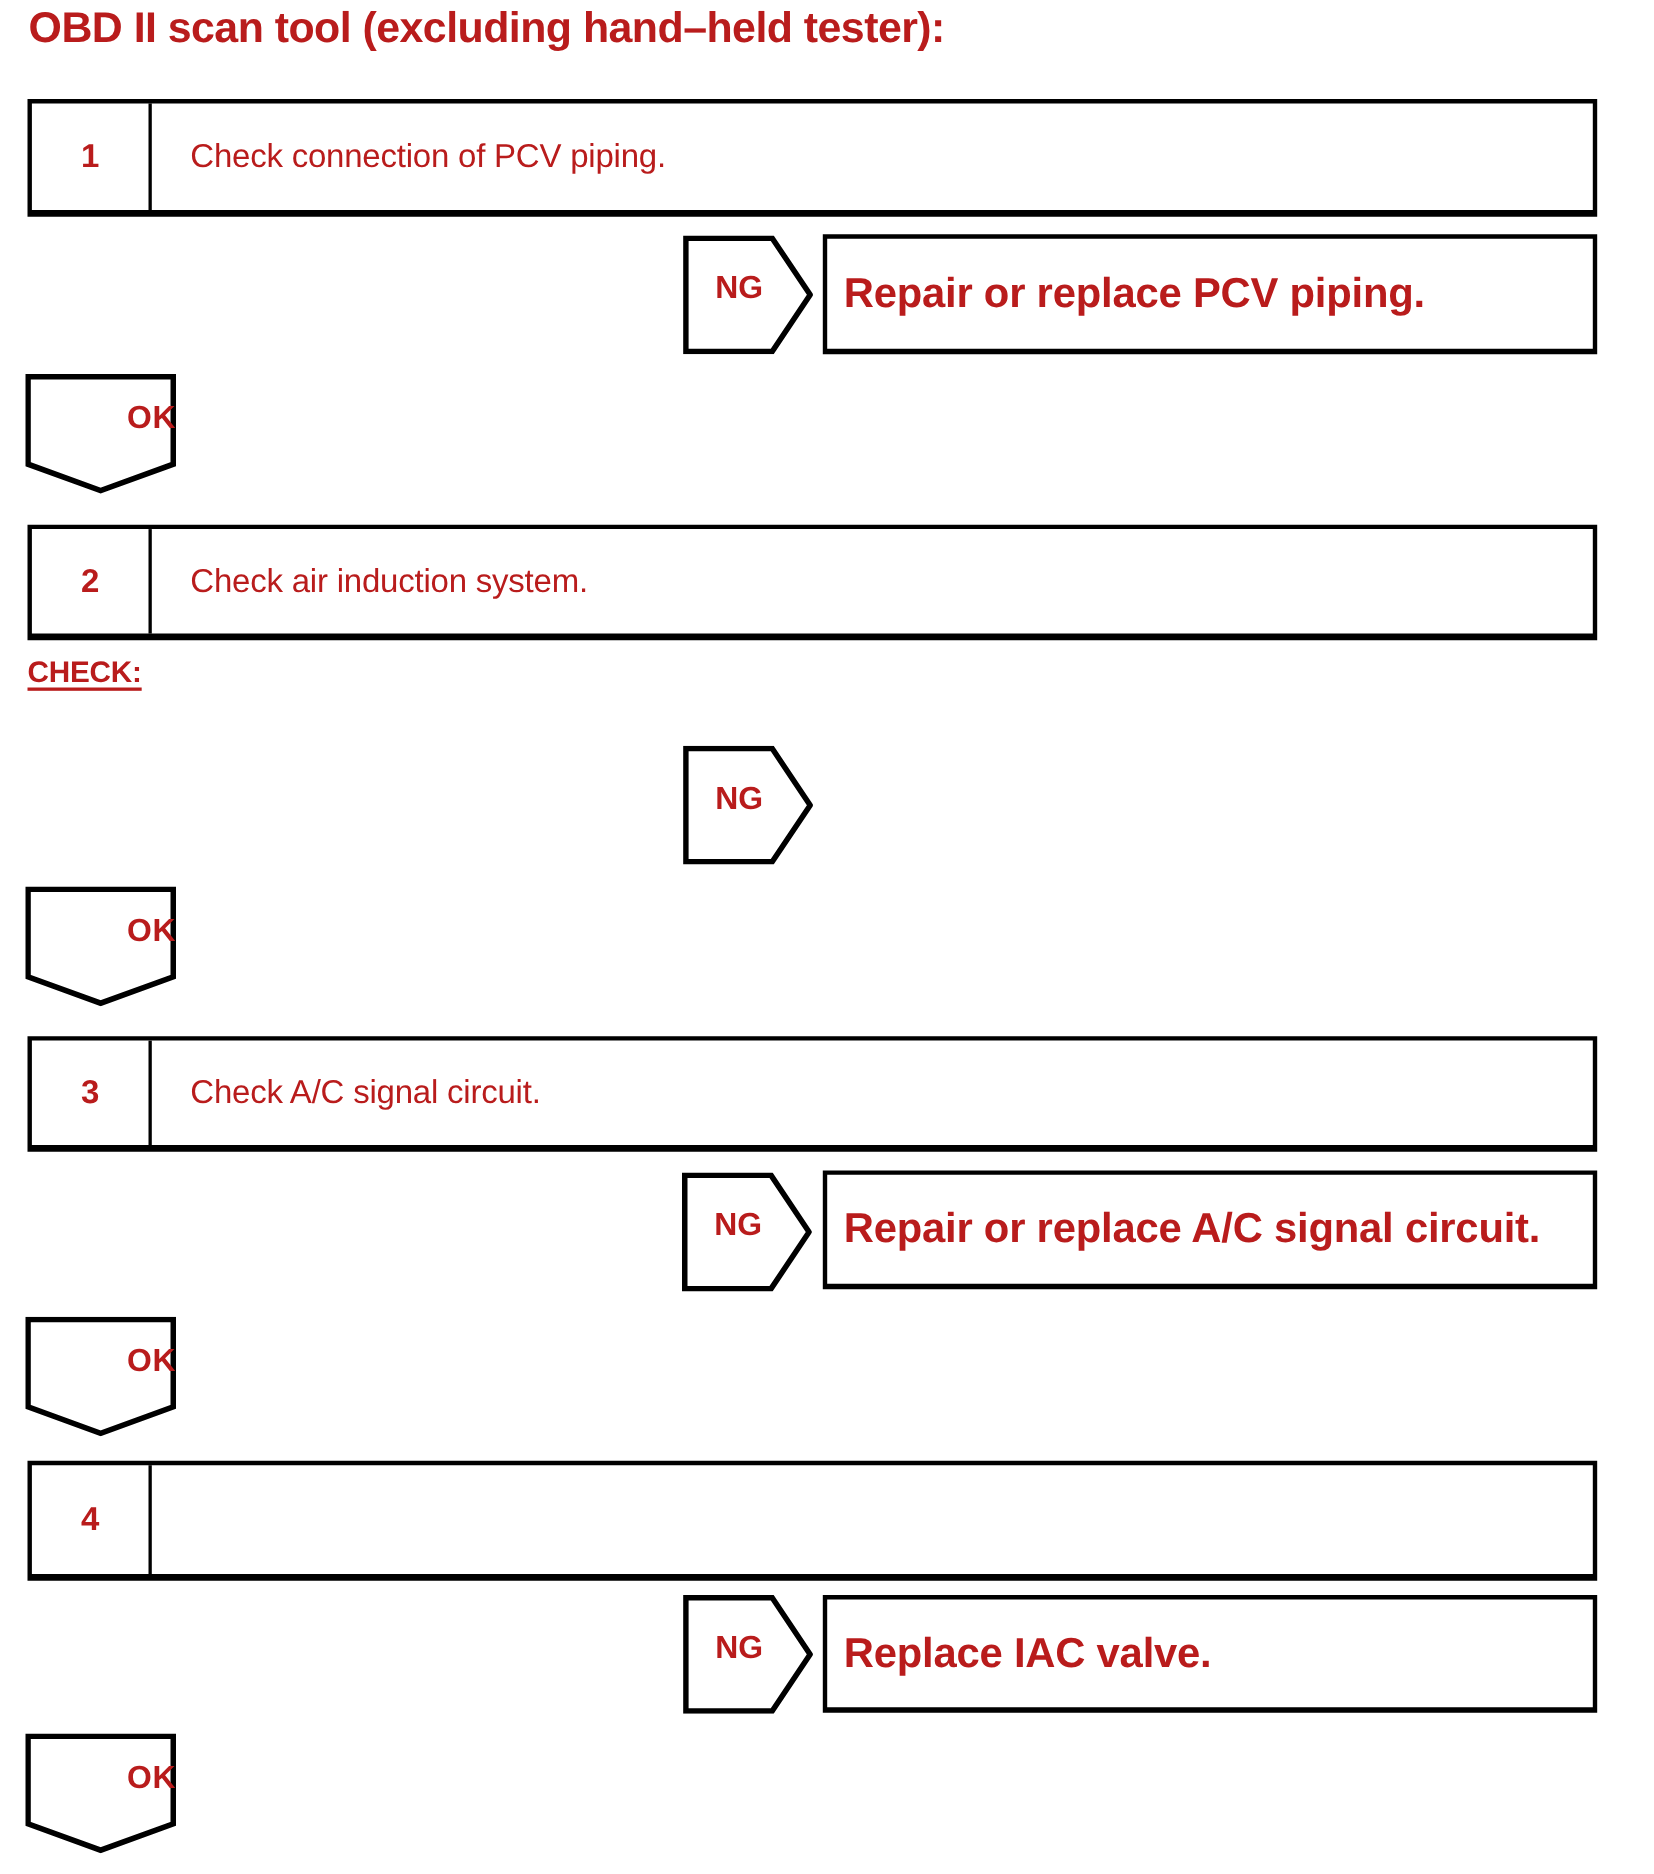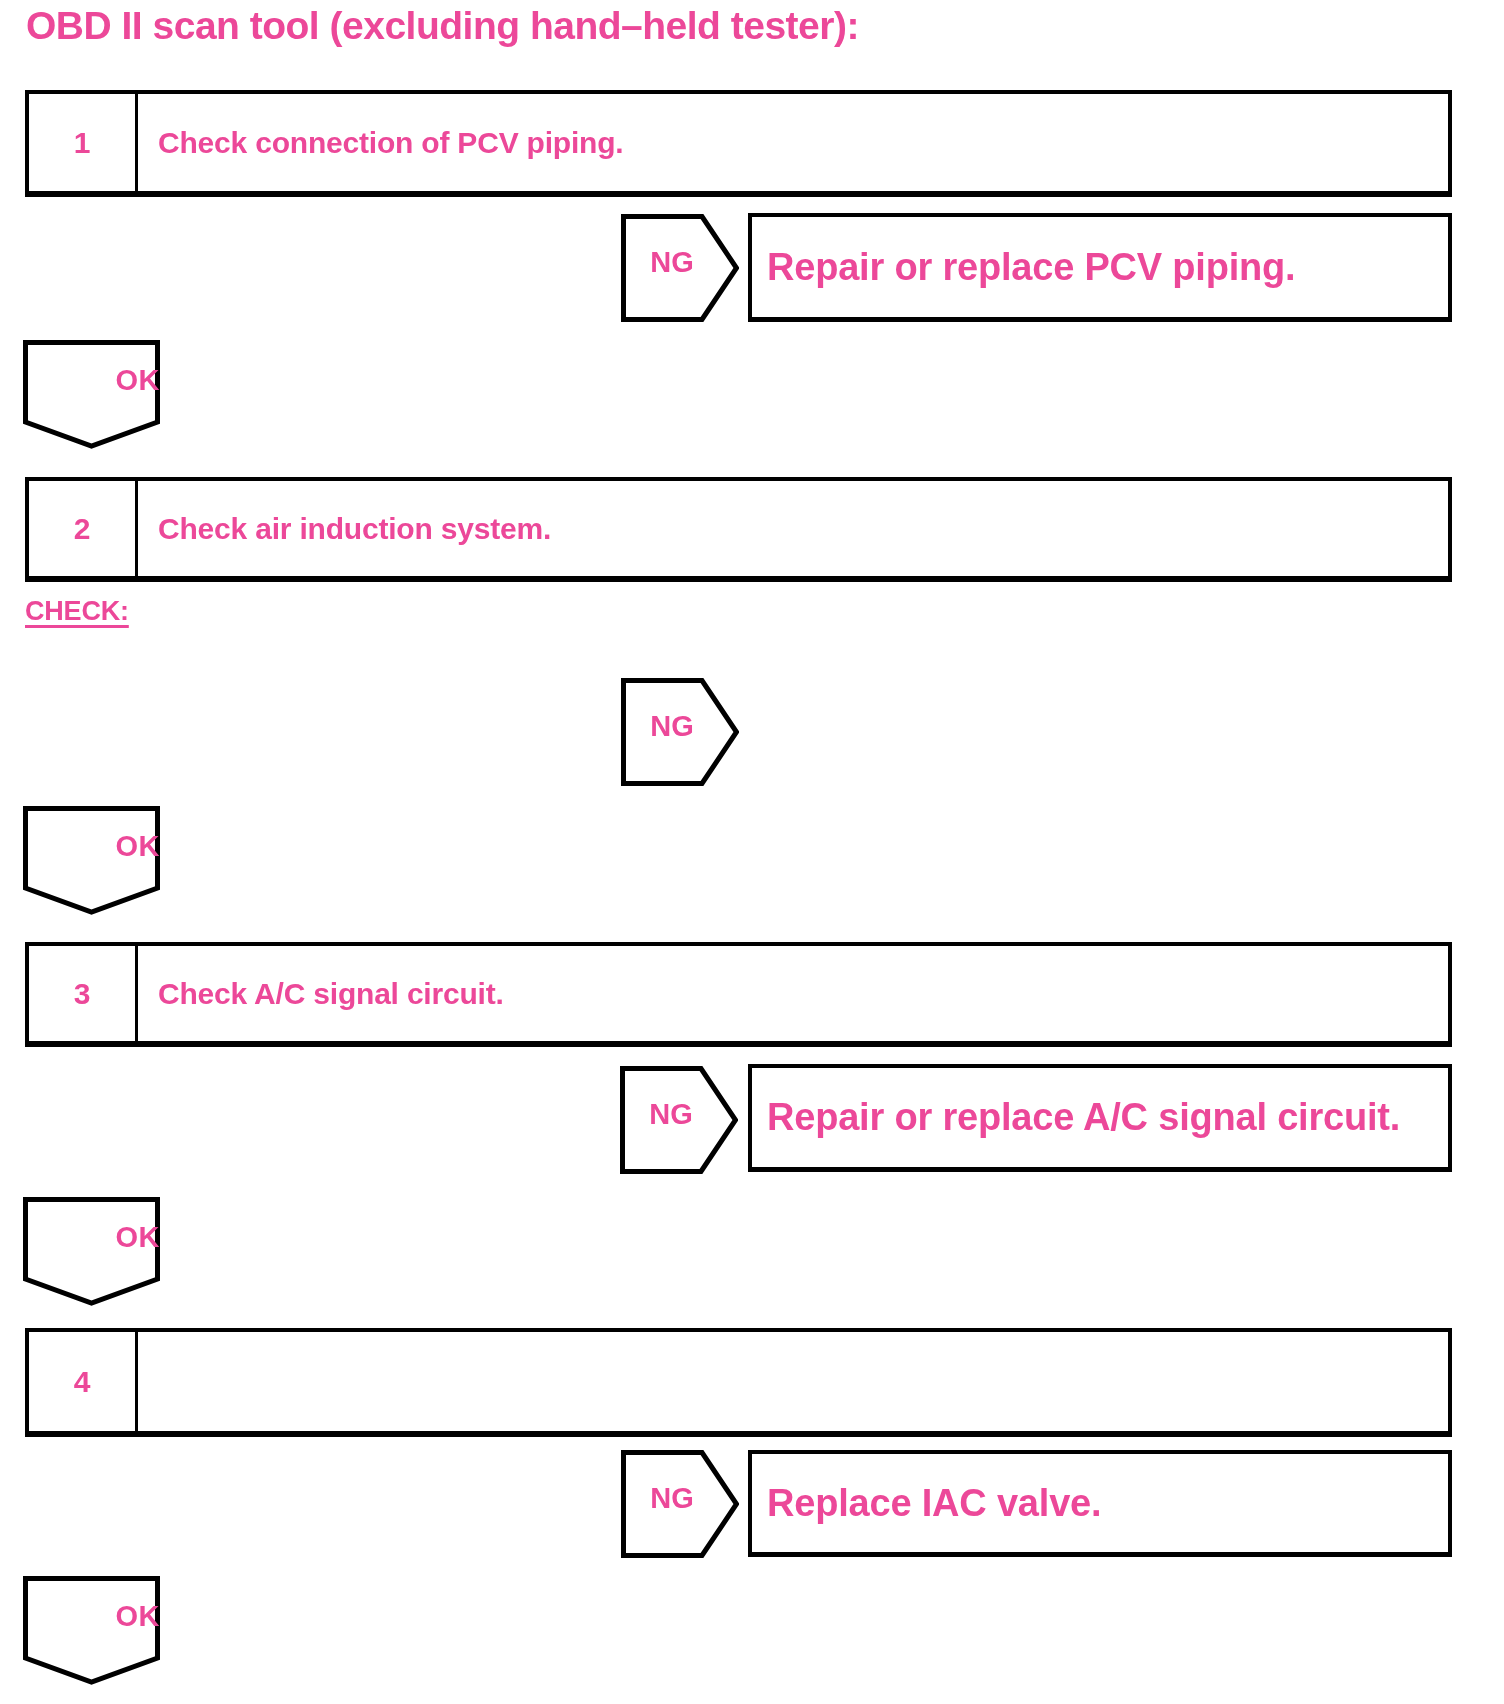--- a/index.html
+++ b/index.html
@@ -5,21 +5,21 @@
   html, body {
     margin: 0;
     padding: 0;
     background: #ffffff;
   }
   .page {
     position: relative;
     width: 1504px;
     height: 1704px;
     background: #ffffff;
-    color: #ec4899;
+    color: #b91c1c;
     font-family: "Liberation Sans", sans-serif;
     overflow: hidden;
   }
   .title {
     position: absolute;
     left: 26px;
     top: 4px;
     margin: 0;
     font-size: 39px;
     font-weight: bold;
@@ -47,23 +47,24 @@
     justify-content: center;
     font-size: 30px;
     font-weight: bold;
   }
   .step-label {
     flex: 1;
     display: flex;
     align-items: center;
     padding-left: 20px;
     font-size: 30px;
-    font-weight: bold;
-    letter-spacing: -0.2px;
-    white-space: nowrap;
+    font-weight: normal;
+    letter-spacing: -0.2px;
+    white-space: nowrap;
+    margin-left: 15px;
   }
   
   .ng {
     position: absolute;
     width: 118px;
     height: 96px;
     display: flex;
     align-items: center;
     justify-content: center;
     text-align: center;

